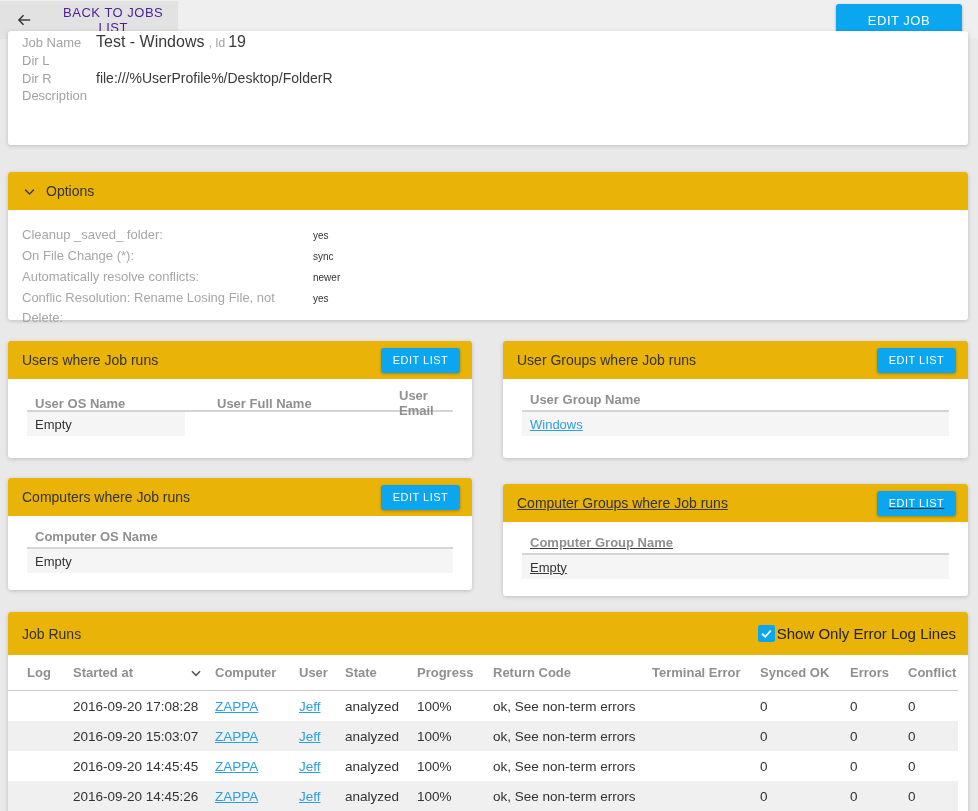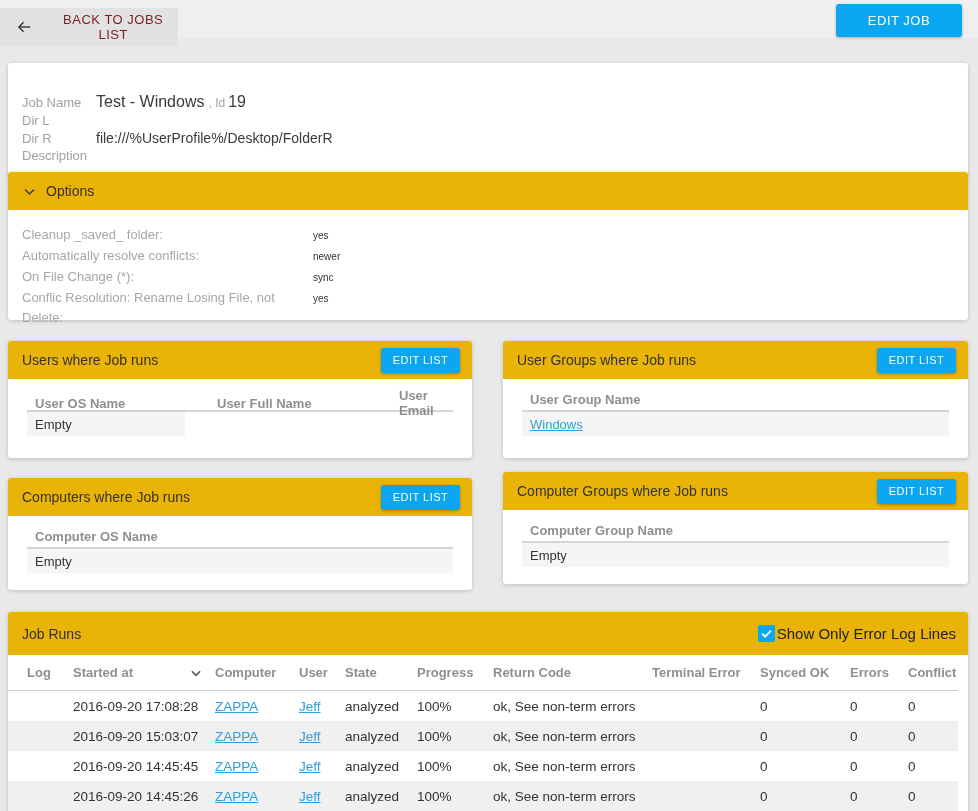--- a/index.html
+++ b/index.html
@@ -2,34 +2,34 @@
 <html><head>
 <meta charset="utf-8">
 <style>
   * { margin:0; padding:0; box-sizing:border-box; }
   html,body { width:978px; height:811px; }
   body { font-family:"Liberation Sans", sans-serif; background:#e9e9e9; color:#3a3a3a; }
   #screen { position:relative; width:978px; height:811px; overflow:hidden; }
 
   
   .topbar { position:absolute; top:0; left:0; width:978px; height:38px; background:#efefef; }
-  .back-btn { position:absolute; top:8px; left:0; width:178px; height:38px; background:#e2e2e2;
+  .back-btn { position:absolute; top:1px; left:0; width:178px; height:38px; background:#e2e2e2;
               border:none; display:flex; align-items:center; gap:15px; padding-left:15px;
-              font-family:inherit; font-size:13px; letter-spacing:0.5px; color:#7f1d1d; cursor:pointer; }
+              font-family:inherit; font-size:13px; letter-spacing:0.5px; color:#4c1d95; cursor:pointer; }
   .btn-blue { background:#0aa7f0; color:#fff; border:none; border-radius:3px;
               box-shadow:0 1px 3px rgba(0,0,0,0.28); font-family:inherit; letter-spacing:0.5px; cursor:pointer; }
   .edit-job-btn { position:absolute; top:4px; left:836px; width:126px; height:33px; font-size:13px; }
 
   
   .card { position:absolute; background:#fff; border-radius:3px; box-shadow:0 1px 4px rgba(0,0,0,0.18); }
   .card-header { background:#eab308; height:38px; display:flex; align-items:center;
                  padding:0 12px 0 14px; border-radius:3px 3px 0 0; font-size:14px; color:#333; }
 
   
-  #card-jobinfo { top:63px; left:8px; width:960px; height:114px; padding:29px 14px; }
+  #card-jobinfo { top:31px; left:8px; width:960px; height:114px; padding:1px 14px; }
   .info-row { display:grid; grid-template-columns:74px 1fr; align-items:baseline; padding:1px 0; }
   .info-label { font-size:13px; color:#a2a2a2; }
   .info-value { font-size:14px; color:#3a3a3a; }
   .job-name-big { font-size:16px; }
   .job-id-label { font-size:12px; color:#a2a2a2; margin:0 3px 0 4px; }
 
   
   #card-options { top:172px; left:8px; width:960px; height:148px; }
   #card-options .card-header { cursor:pointer; }
   .chevron-svg { width:15px; height:15px; margin-right:9px; }
@@ -47,21 +47,21 @@
   .cell-shaded { background:#f5f5f5; height:24px; display:flex; align-items:center; padding-left:8px; }
   .row-shaded { background:#f5f5f5; width:100%; }
   .edit-list-btn { margin-left:auto; width:79px; height:25px; font-size:11px; }
   .cols3 { grid-template-columns:158px 158px 1fr; }
   .cols1 { grid-template-columns:1fr; }
   a.blue-link { color:#2d9fe0; text-decoration:underline; }
 
   #panel-users            { top:341px; left:8px;   width:464px; height:117px; }
   #panel-user-groups      { top:341px; left:503px; width:465px; height:117px; }
   #panel-computers        { top:478px; left:8px;   width:464px; height:112px; }
-  #panel-computer-groups  { top:472px; left:503px; width:465px; height:112px; }
+  #panel-computer-groups  { top:484px; left:503px; width:465px; height:112px;text-decoration:underline; }
 
   
   #card-jobruns { top:612px; left:8px; width:960px; height:220px; }
   #card-jobruns .card-header { height:43px; }
   .filter-wrap { margin-left:auto; display:flex; align-items:center; font-size:15px; color:#222;padding-left:36px; }
   .checkbox { width:17px; height:17px; background:#0aa7f0; border-radius:2px; margin-right:2px;
               display:flex; align-items:center; justify-content:center; cursor:pointer; }
   .checkbox svg { width:13px; height:13px; }
   .jr-table { width:950px; }
   .jr-row { display:grid; padding-left:19px;
@@ -113,26 +113,26 @@
           <path d="M5 9l7 7 7-7"></path>
         </svg>
       <span>Options</span>
     </div>
     <div class="options-body">
       <div class="opt-row">
         <span class="opt-label">Cleanup _saved_ folder:</span>
         <span class="opt-value">yes</span>
       </div>
       <div class="opt-row">
+        <span class="opt-label">On File Change (*):</span>
+        <span class="opt-value">sync</span>
+      </div>
+      <div class="opt-row">
         <span class="opt-label">Automatically resolve conflicts:</span>
         <span class="opt-value">newer</span>
-      </div>
-      <div class="opt-row">
-        <span class="opt-label">On File Change (*):</span>
-        <span class="opt-value">sync</span>
       </div>
       <div class="opt-row">
         <span class="opt-label">Conflic Resolution: Rename Losing File, not Delete:</span>
         <span class="opt-value">yes</span>
       </div>
     </div>
   </section>
 
   <section class="card" id="panel-users">
     <div class="card-header">

